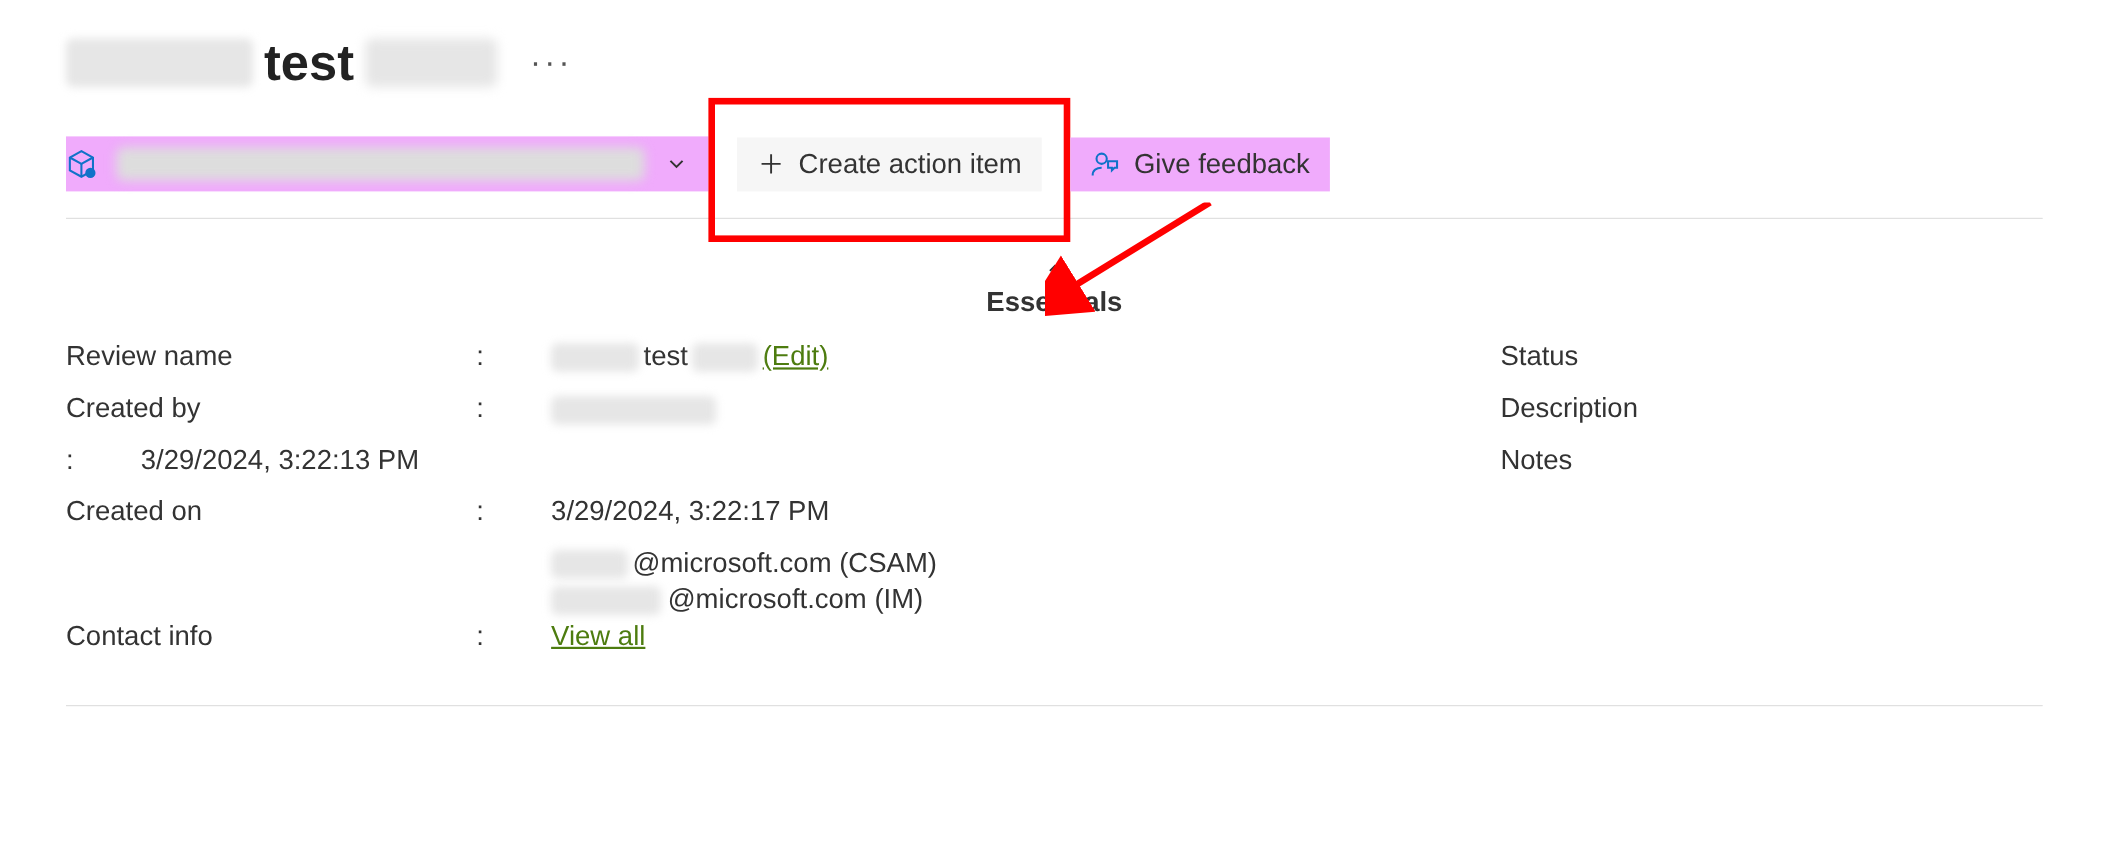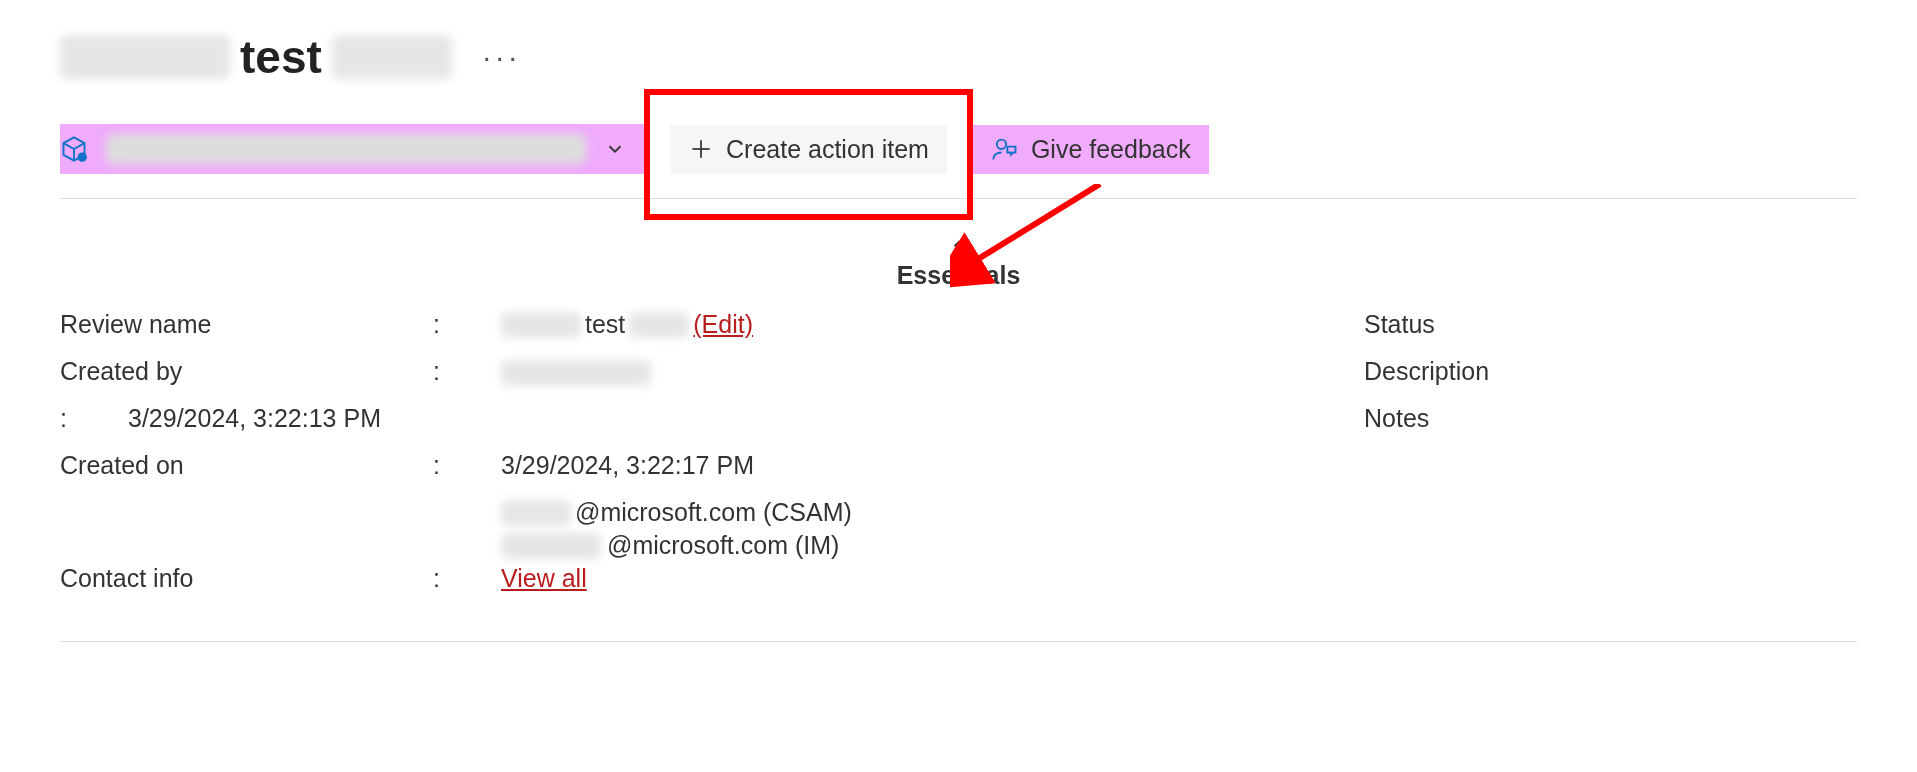--- a/index.html
+++ b/index.html
@@ -129,21 +129,21 @@
   .kv-sep {
     width: 20px;
   }
   .kv-val {
     color: #333;
     display:flex;
     flex-direction: column;
     gap: 4px;
   }
   .kv-val-line { display:flex; align-items:center; gap:4px; }
-  .link { color: #b91c1c; text-decoration: underline; cursor:pointer; }
+  .link { color: #4d7c0f; text-decoration: underline; cursor:pointer; }
   .blur-sm { width:80px; height:26px; }
   .blur-md { width:150px; height:26px; }
   .blur-lg { width:100px; height:26px; margin-right:2px; }
 
   .icon { display:inline-flex; }
 </style>
 </head>
 <body>
 
 <div class="page">

